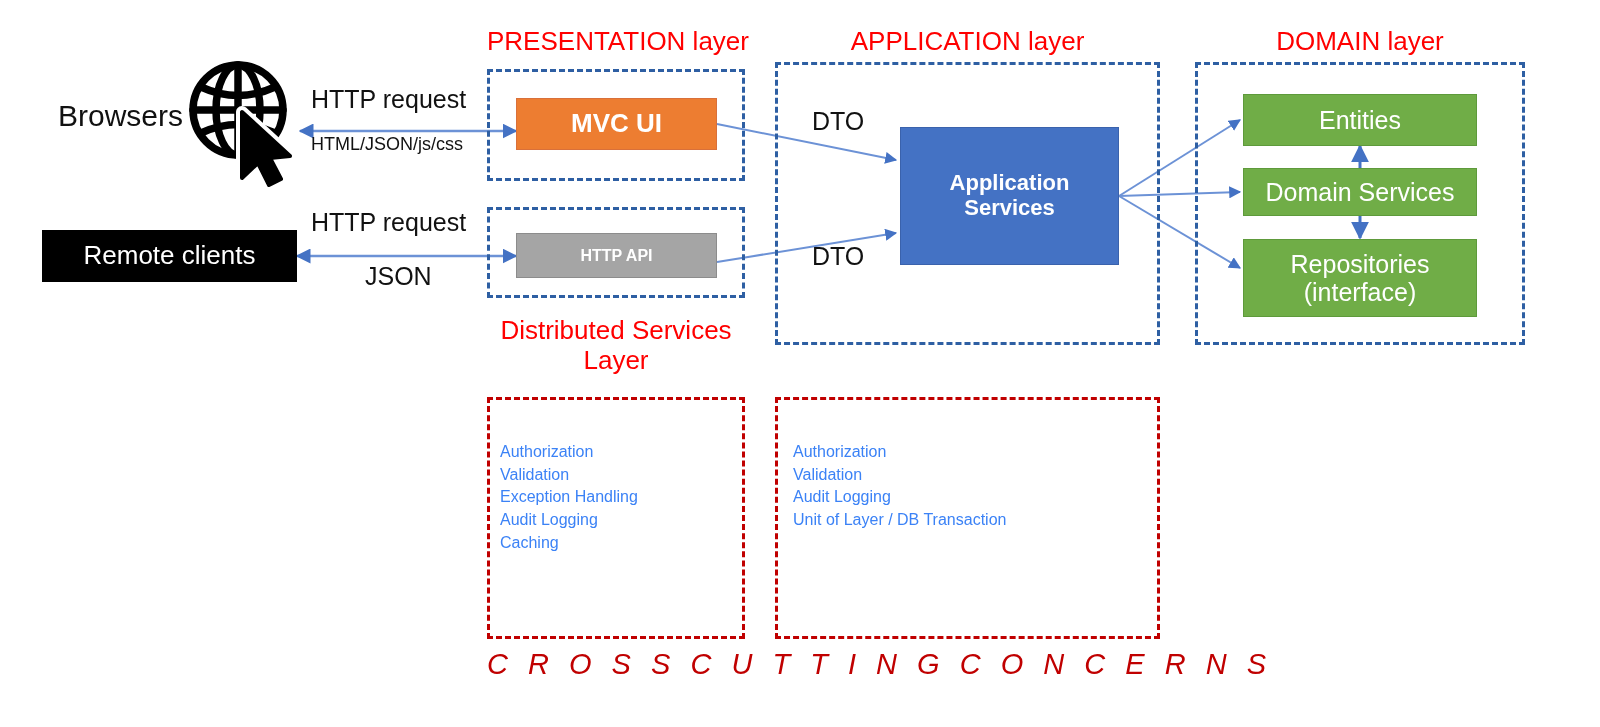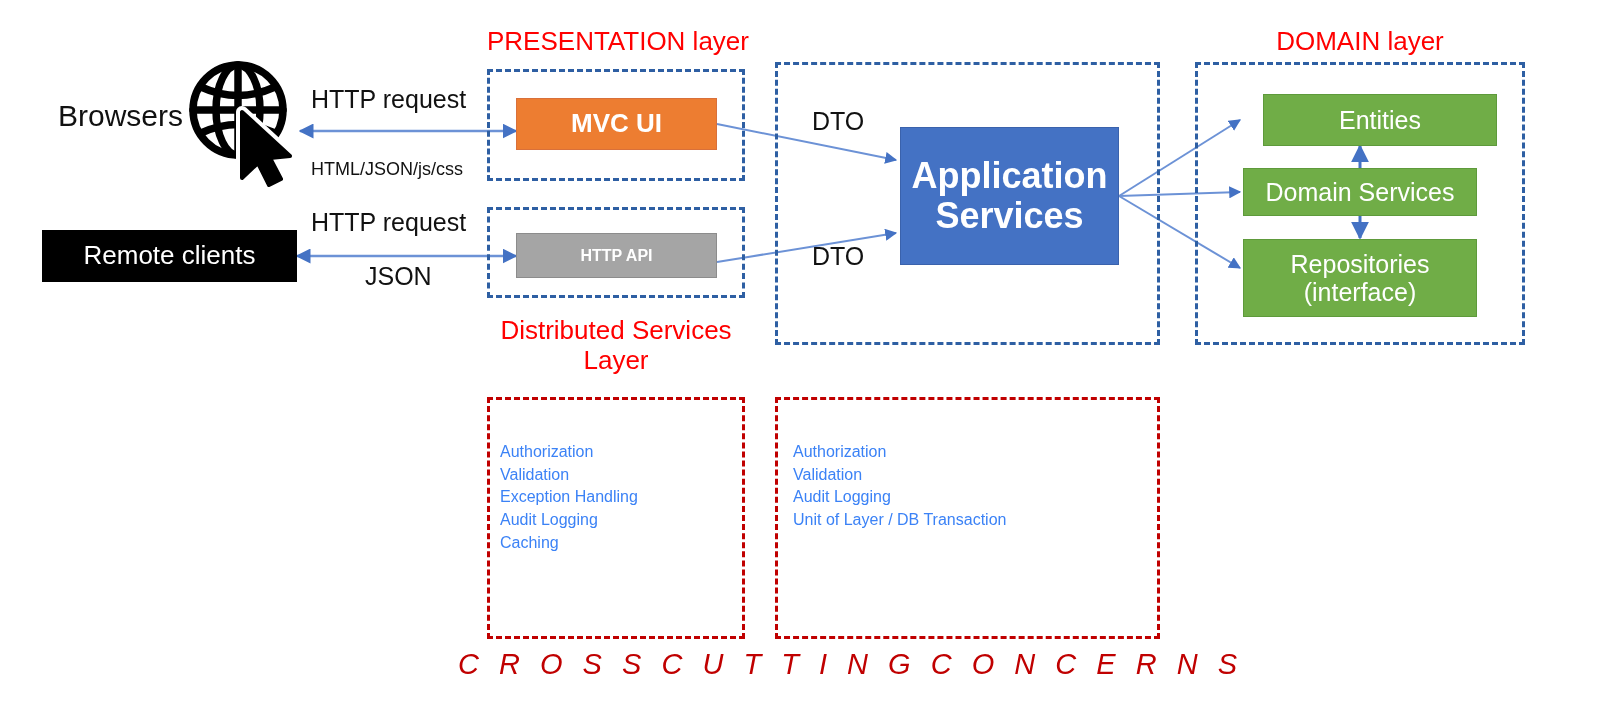--- a/index.html
+++ b/index.html
@@ -49,21 +49,21 @@
     box-sizing: border-box;
     display: flex;
     align-items: center;
     justify-content: center;
     text-align: center;
     color: #ffffff;
     line-height: 1.12;
   }
   .node-orange { background: #ED7D31; border: 1px solid #D9703A; font-weight: bold; font-size: 26px; text-align: center; }
   .node-grey   { background: #A5A5A5; border: 1px solid #8C8C8C; font-weight: bold; font-size: 16px; }
-  .node-blue   { background: #4472C4; border: 1px solid #3A62AC; font-weight: bold; font-size: 36px; text-align: center; }
+  .node-blue   { background: #4472C4; border: 1px solid #3A62AC; font-weight: bold; font-size: 22px; text-align: center; }
   .node-green  { background: #70AD47; border: 1px solid #5E9A3B; font-weight: 400;   font-size: 25px; }
   .node-black  { background: #000000; border: 1px solid #000000; font-weight: 400;   font-size: 26px; text-align: center; }
 
   
   .label-dark {
     color: #111111;
     font-size: 25px;
     white-space: nowrap;
     font-family: "Liberation Sans", sans-serif;
   }
@@ -147,32 +147,33 @@
 
       <g stroke="none">
         <path d="M 52 50 L 52 116 L 68 101 L 79 123 L 91 117 L 80 96 L 100 94 Z" fill="#ffffff" stroke="#ffffff" stroke-width="12" stroke-linejoin="round"></path>
         <path d="M 52 50 L 52 116 L 68 101 L 79 123 L 91 117 L 80 96 L 100 94 Z" fill="#000000" stroke="#000000" stroke-width="4" stroke-linejoin="round"></path>
       </g>
     </g>
   </svg>
 
   <div class="abs layer-title" style="left:487px; top:27px; width:258px;">PRESENTATION layer</div>
 
+  <div class="abs layer-title" style="left:775px; top:27px; width:385px;">APPLICATION layer</div>
 
   <div class="abs layer-title" style="left:1195px; top:27px; width:330px;">DOMAIN layer</div>
 
   <div class="abs layer-title wrap" style="left:487px; top:316px; width:258px;">Distributed Services Layer</div>
 
   <div class="abs browsers-text" style="left:58px; top:99px;">Browsers</div>
 
   <div class="abs node node-black" style="left:42px; top:230px; width:255px; height:52px;">Remote clients</div>
 
   <div class="abs label-dark" style="left:311px; top:85px;">HTTP request</div>
 
-  <div class="abs label-dark small" style="left:311px; top:134px;margin-top:25px;">HTML/JSON/js/css</div>
+  <div class="abs label-dark small" style="left:311px; top:134px;">HTML/JSON/js/css</div>
 
   <div class="abs label-dark" style="left:311px; top:208px;">HTTP request</div>
 
   <div class="abs label-dark" style="left:365px; top:262px;">JSON</div>
 
   <div class="abs label-dark" style="left:812px; top:107px;">DTO</div>
 
   <div class="abs label-dark" style="left:812px; top:242px;">DTO</div>
 
   <div class="abs dashed-blue" style="left:487px; top:69px; width:258px; height:112px;"></div>
@@ -185,21 +186,21 @@
 
   <div class="abs dashed-blue" style="left:775px; top:62px; width:385px; height:283px;"></div>
 
   <div class="abs node node-blue" style="left:900px; top:127px; width:219px; height:138px; flex-direction:column;">
     <span>Application</span>
     <span>Services</span>
   </div>
 
   <div class="abs dashed-blue" style="left:1195px; top:62px; width:330px; height:283px;"></div>
 
-  <div class="abs node node-green" style="left:1243px; top:94px; width:234px; height:52px;margin-left:20px;">Entities</div>
+  <div class="abs node node-green" style="left:1243px; top:94px; width:234px; height:52px;">Entities</div>
 
   <div class="abs node node-green" style="left:1243px; top:168px; width:234px; height:48px;">Domain Services</div>
 
   <div class="abs node node-green" style="left:1243px; top:239px; width:234px; height:78px; flex-direction:column;">
     <span>Repositories</span>
     <span>(interface)</span>
   </div>
 
   <div class="abs dashed-red" style="left:487px; top:397px; width:258px; height:242px;"></div>
 
@@ -213,15 +214,15 @@
 
   <div class="abs dashed-red" style="left:775px; top:397px; width:385px; height:242px;"></div>
 
   <div class="abs concern-list" style="left:793px; top:433px; width:370px;">
     <div>Authorization</div>
     <div>Validation</div>
     <div>Audit Logging</div>
     <div>Unit of Layer / DB Transaction</div>
   </div>
 
-  <div class="abs cross-cutting" style="left:458px; top:648px; width:673px;">C R O S S   C U T T I N G   C O N C E R N S</div>
+  <div class="abs cross-cutting" style="left:487px; top:648px; width:673px;">C R O S S   C U T T I N G   C O N C E R N S</div>
 
 </div>
 
 </body></html>

